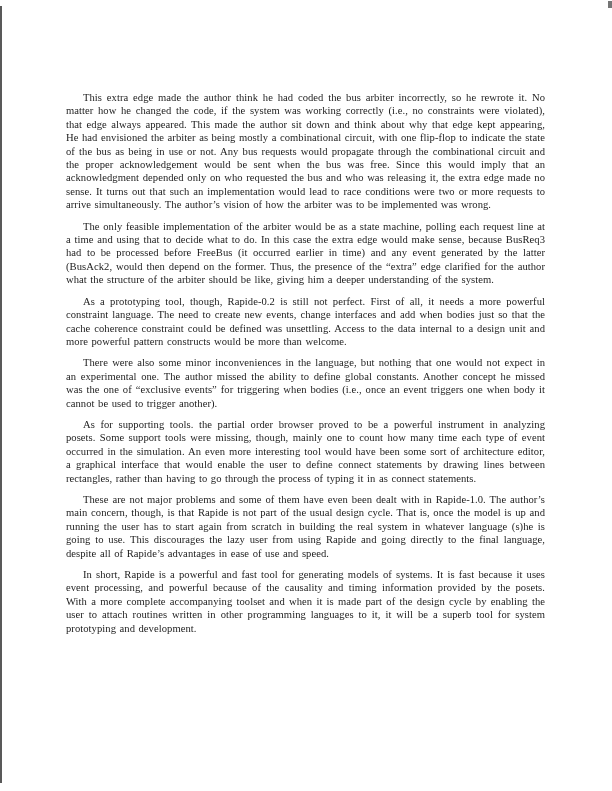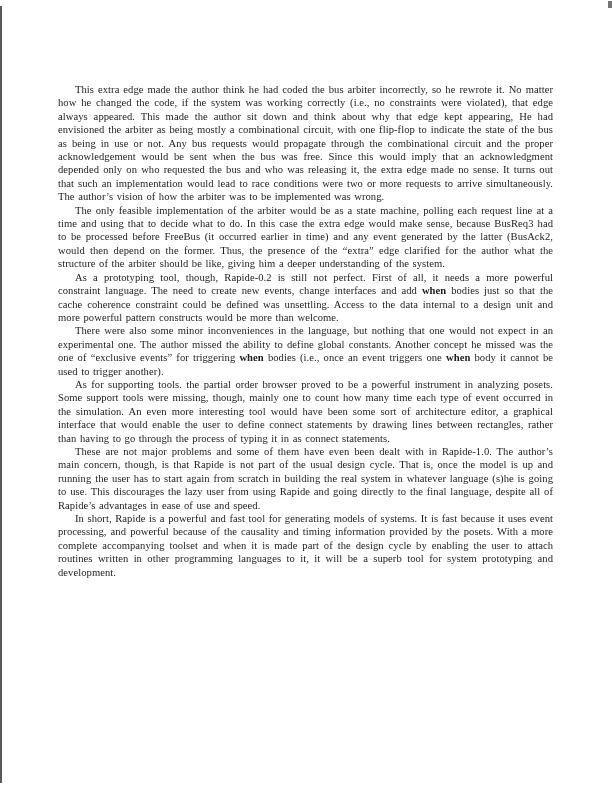--- a/index.html
+++ b/index.html
@@ -41,25 +41,25 @@
     top: 83px;
     width: 495px;
     color: var(--text-color, #1c1c1c);
     font-size: 10.6px;
     line-height: 13.4px;
     text-align: justify;
     letter-spacing: 0.05px;
     word-spacing: 0.08em;
   }
   .text-block p {
-    margin: 0;
+    margin: 8px;
     padding: 0;
     text-indent: 17px;
   }
-  .seg-bold   { font-weight: 700; }
+  .seg-bold   { font-weight: 400; }
   .seg-italic { }
   .page-number {
     position: absolute;
     left: 58px;
     top: 707px;
     width: 495px;
     text-align: center;
     font-size: 10.5px;
     color: var(--text-color, #1c1c1c);
   }

